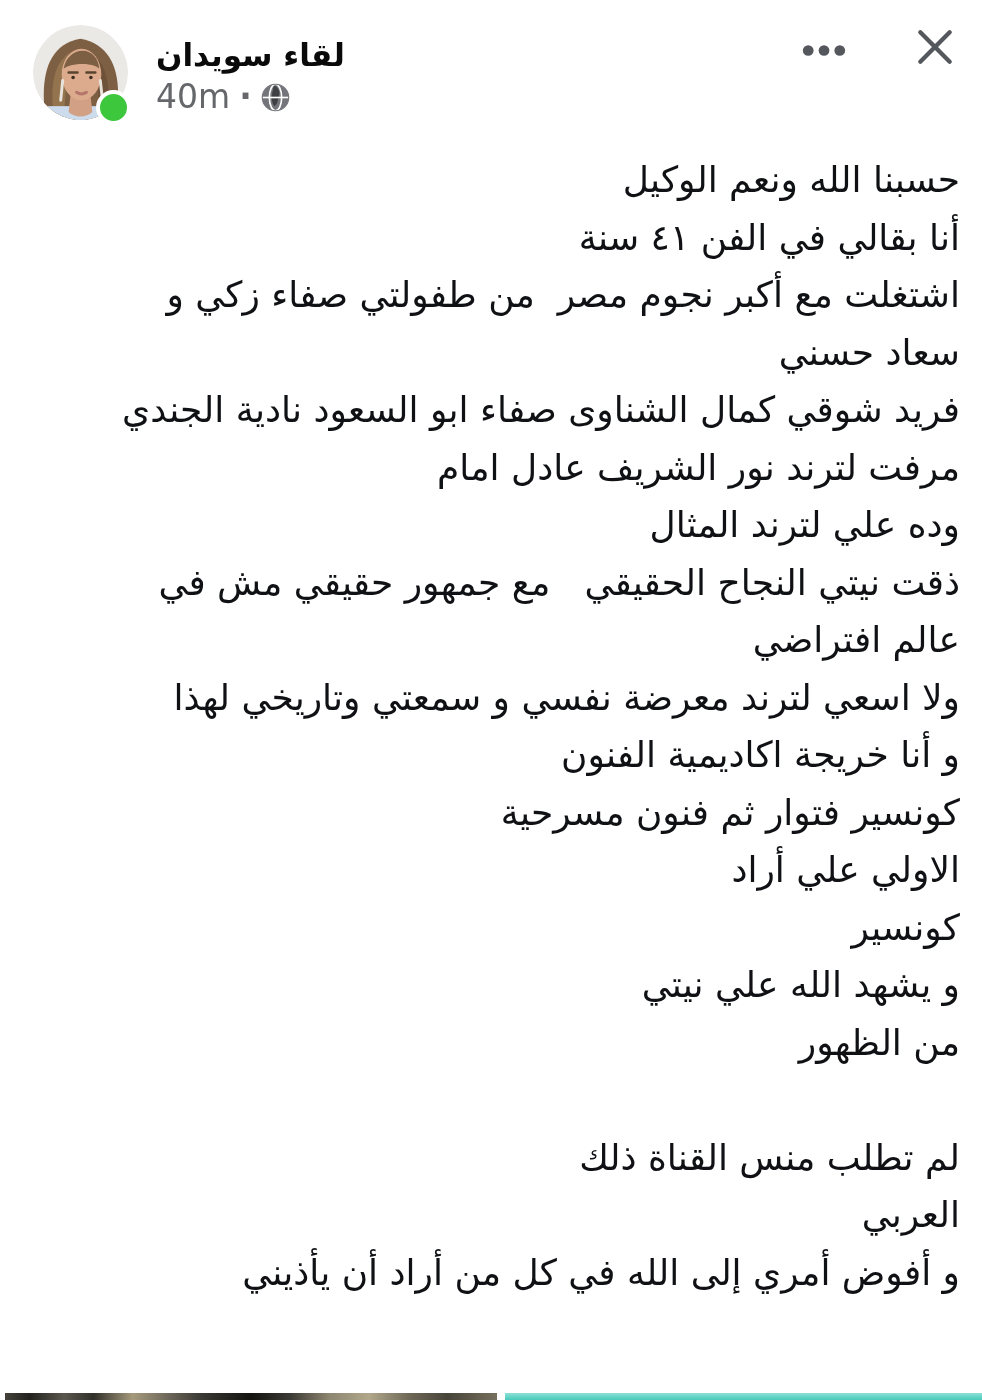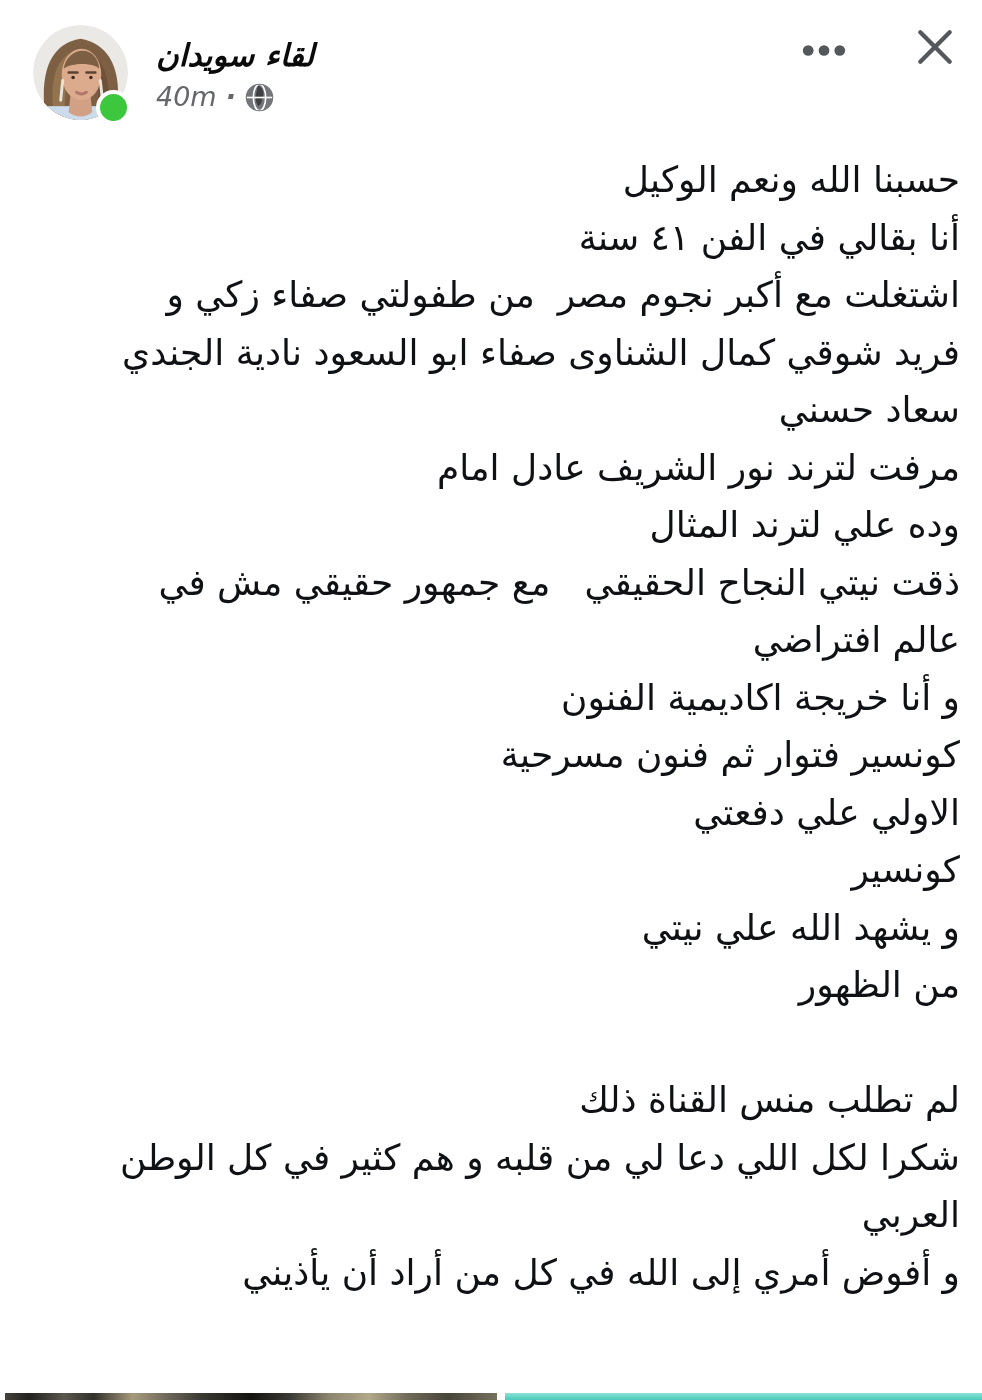--- a/index.html
+++ b/index.html
@@ -20,28 +20,28 @@
     width: 95px; height: 95px; cursor: pointer;
   }
   .avatar-wrap svg { width: 95px; height: 95px; display: block; border-radius: 50%; }
   .online-dot {
     position: absolute; right: -3px; bottom: -5px;
     width: 27px; height: 27px; border-radius: 50%;
     background: #3cc73c; border: 4px solid #ffffff;
     box-sizing: content-box;
   }
 
-  .author-block { position: absolute; left: 156px; top: 34px; font-style: italic; }
+  .author-block { position: absolute; left: 156px; top: 34px; }
   .author-name {
     font-size: 31px; font-weight: bold; color: #0a0a0a;
     line-height: 42px; white-space: nowrap; cursor: pointer;
   }
   .meta-row {
     margin-top: 6px; display: flex; align-items: center; gap: 9px;
-    font-size: 27px; color: #65676b; line-height: 30px;
+    font-size: 33px; color: #65676b; line-height: 30px;
   }
   .meta-row .sep { font-weight: bold; }
   .globe-icon svg { width: 29px; height: 29px; display: block; }
 
   .header-actions { position: absolute; top: 0; right: 0; }
   .more-button {
     position: absolute; right: 130px; top: 34px;
     width: 56px; height: 32px; background: none; border: none;
     display: flex; align-items: center; justify-content: center; cursor: pointer;
   }
@@ -139,35 +139,35 @@
           <line x1="39" y1="5" x2="5" y2="39" stroke="#54575b" stroke-width="5" stroke-linecap="round"></line>
         </svg>
       </button>
     </div>
   </div>
 
   <div class="post-text" dir="rtl">
     <div class="post-line">حسبنا الله ونعم الوكيل</div>
     <div class="post-line">أنا بقالي في الفن ٤١ سنة</div>
     <div class="post-line">اشتغلت مع أكبر نجوم مصر  من طفولتي صفاء زكي و</div>
+    <div class="post-line">سعاد حسني</div>
     <div class="post-line">فريد شوقي كمال الشناوى صفاء ابو السعود نادية الجندي</div>
-    <div class="post-line">سعاد حسني</div>
     <div class="post-line">مرفت لترند نور الشريف عادل امام</div>
     <div class="post-line">وده علي لترند المثال</div>
     <div class="post-line">ذقت نيتي النجاح الحقيقي   مع جمهور حقيقي مش في</div>
     <div class="post-line">عالم افتراضي</div>
+    <div class="post-line">ولا اسعي لترند معرضة نفسي و سمعتي وتاريخي لهذا</div>
     <div class="post-line">و أنا خريجة اكاديمية الفنون</div>
     <div class="post-line">كونسير فتوار ثم فنون مسرحية</div>
-    <div class="post-line">الاولي علي دفعتي</div>
+    <div class="post-line">الاولي علي أراد</div>
     <div class="post-line">كونسير</div>
     <div class="post-line">و يشهد الله علي نيتي</div>
     <div class="post-line">من الظهور</div>
     <div class="post-line"></div>
     <div class="post-line">لم تطلب منس القناة ذلك</div>
-    <div class="post-line">شكرا لكل اللي دعا لي من قلبه و هم كثير في كل الوطن</div>
     <div class="post-line">العربي</div>
     <div class="post-line">و أفوض أمري إلى الله في كل من أراد أن يأذيني</div>
   </div>
 
   <div class="attachments">
     <div class="thumb-left"></div>
     <div class="thumb-right"></div>
   </div>
 
 </div>

